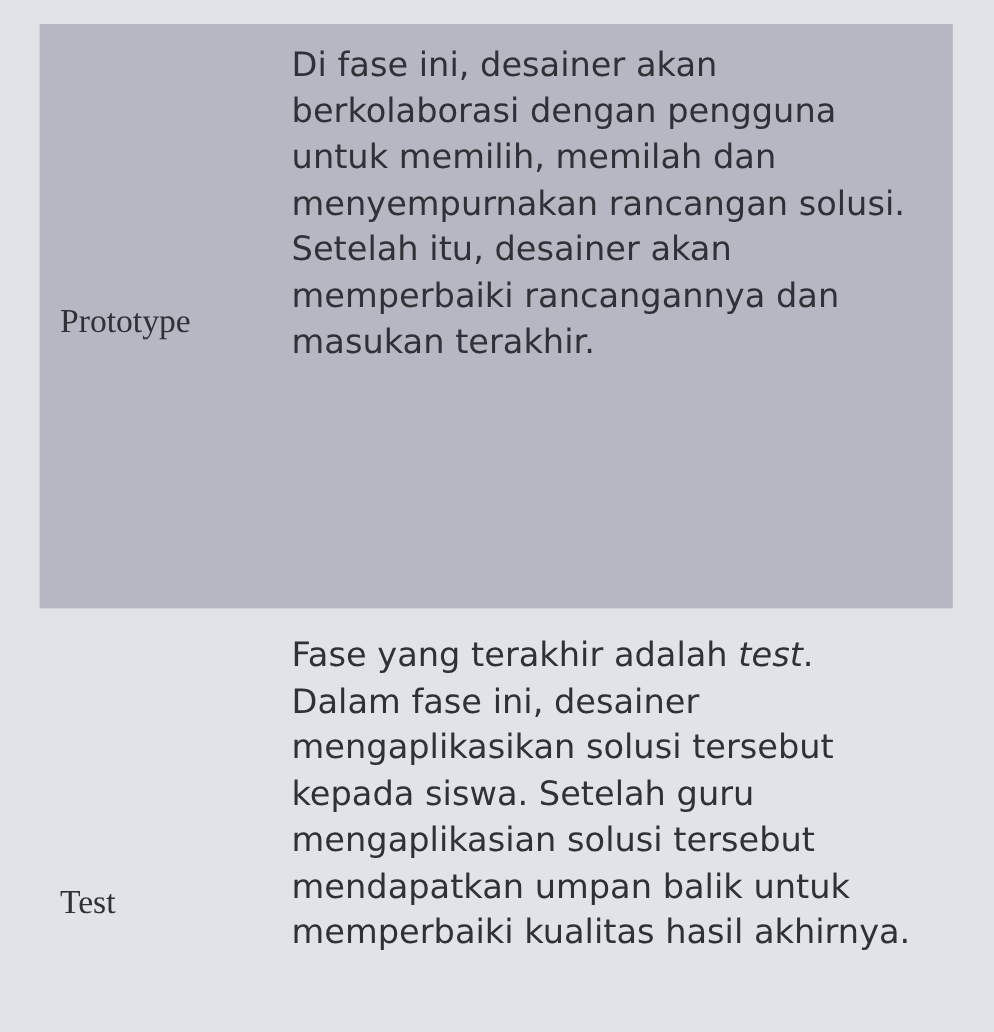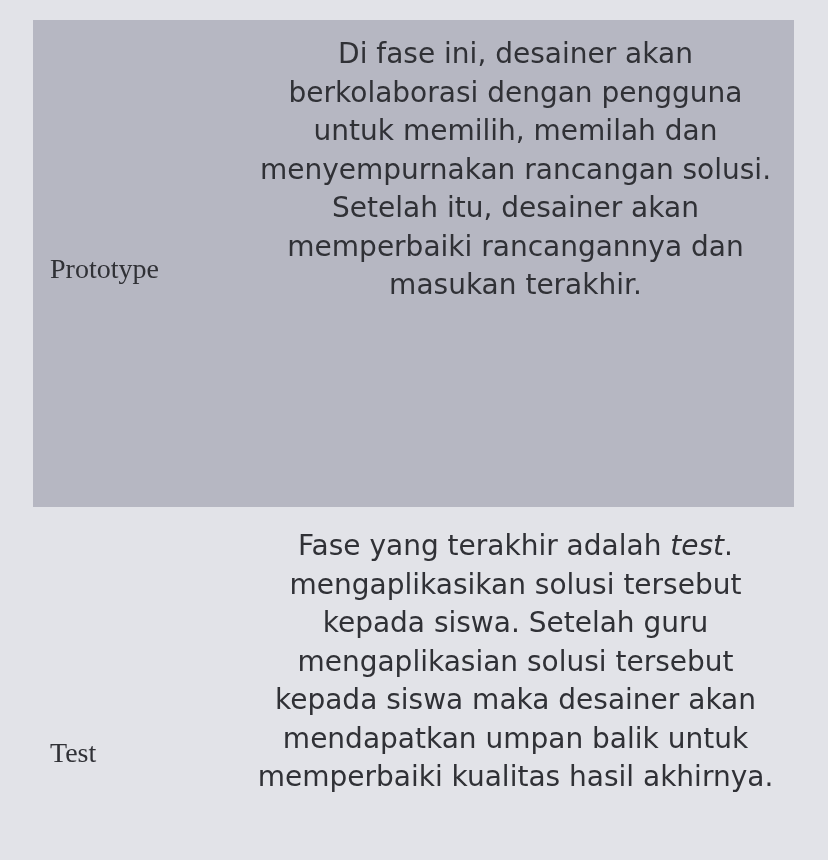--- a/index.html
+++ b/index.html
@@ -38,21 +38,20 @@
     left: 17px;
     white-space: nowrap;
     font-family: Liberation Serif, serif;
   }
   .row-prototype .row-label { top: 230px; }
   .row-test .row-label { top: 227px; }
   .row-desc {
     position: absolute;
     left: 210px;
     width: 545px;
-    text-align: center;
   }
   .row-prototype .row-desc { top: 15px; }
   .row-test .row-desc { top: 20px; }
   .desc-line {
     white-space: nowrap;
   }
   .desc-line .it {
     font-style: italic;
   }
 </style>
@@ -71,22 +70,22 @@
         <div class="desc-line"><span>Setelah itu, desainer akan</span></div>
         <div class="desc-line"><span>memperbaiki rancangannya dan</span></div>
         <div class="desc-line"><span>masukan terakhir.</span></div>
       </div>
   </div>
 
   <div class="table-row row-test">
     <div class="row-label">Test</div>
     <div class="row-desc">
         <div class="desc-line"><span>Fase yang terakhir adalah </span><span class="it">test</span><span>.</span></div>
+        <div class="desc-line"><span>Dalam fase ini, desainer</span></div>
         <div class="desc-line"><span>mengaplikasikan solusi tersebut</span></div>
         <div class="desc-line"><span>kepada siswa. Setelah guru</span></div>
         <div class="desc-line"><span>mengaplikasian solusi tersebut</span></div>
-        <div class="desc-line"><span>kepada siswa maka desainer akan</span></div>
         <div class="desc-line"><span>mendapatkan umpan balik untuk</span></div>
         <div class="desc-line"><span>memperbaiki kualitas hasil akhirnya.</span></div>
       </div>
   </div>
 
 </div>
 
 </body></html>

